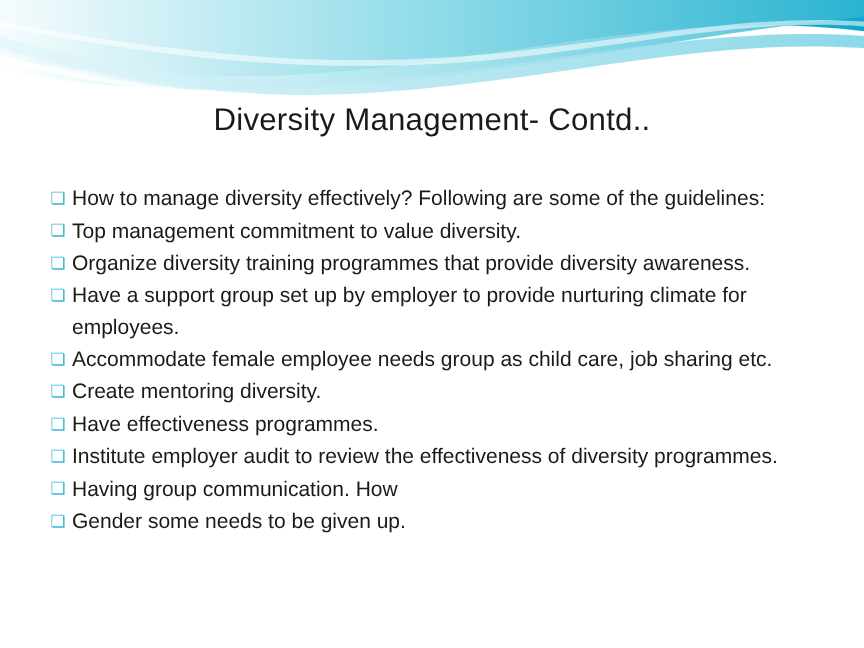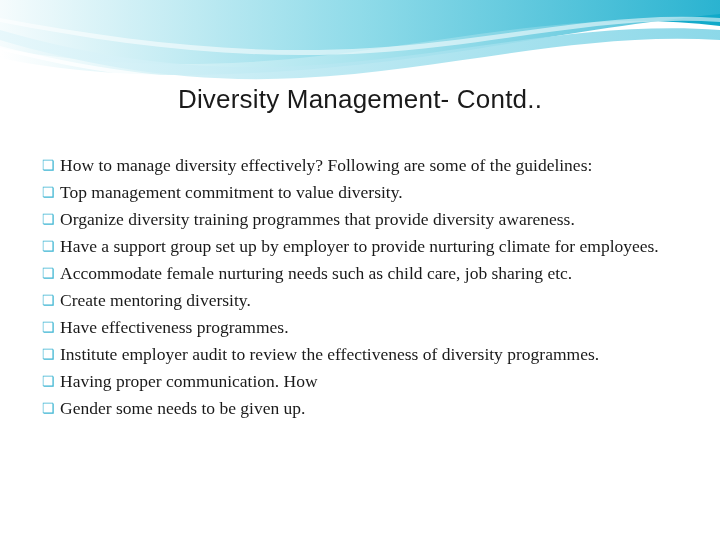--- a/index.html
+++ b/index.html
@@ -61,21 +61,20 @@
   .bullet-marker {
     position: absolute;
     left: 0;
     top: 0;
     color: #3fb6d3;
     font-size: 14px;
     line-height: 26px;
   }
   .bullet-text {
     display: block;
-    font-family: Liberation Serif, serif;
   }
 </style>
 </head>
 <body>
 
 <div class="slide">
 
   <div class="deco-top">
     <svg width="720" height="90" viewBox="0 0 720 90" xmlns="http://www.w3.org/2000/svg">
       <defs>
@@ -116,37 +115,37 @@
     <li class="bullet-item">
       <span class="bullet-marker">❏</span>
       <span class="bullet-text">Organize diversity training programmes that provide diversity awareness.</span>
     </li>
     <li class="bullet-item">
       <span class="bullet-marker">❏</span>
       <span class="bullet-text">Have a support group set up by employer to provide nurturing climate for employees.</span>
     </li>
     <li class="bullet-item">
       <span class="bullet-marker">❏</span>
-      <span class="bullet-text">Accommodate female nurturing needs such as child care, job sharing etc.</span>
+      <span class="bullet-text">Accommodate female employee needs group as child care, job sharing etc.</span>
     </li>
     <li class="bullet-item">
       <span class="bullet-marker">❏</span>
       <span class="bullet-text">Create mentoring diversity.</span>
     </li>
     <li class="bullet-item">
       <span class="bullet-marker">❏</span>
       <span class="bullet-text">Have effectiveness programmes.</span>
     </li>
     <li class="bullet-item">
       <span class="bullet-marker">❏</span>
       <span class="bullet-text">Institute employer audit to review the effectiveness of diversity programmes.</span>
     </li>
     <li class="bullet-item">
       <span class="bullet-marker">❏</span>
-      <span class="bullet-text">Having proper communication. How</span>
+      <span class="bullet-text">Having group communication. How</span>
     </li>
     <li class="bullet-item">
       <span class="bullet-marker">❏</span>
       <span class="bullet-text">Gender some needs to be given up.</span>
     </li>
   </ul>
 
 </div>
 
 </body></html>

